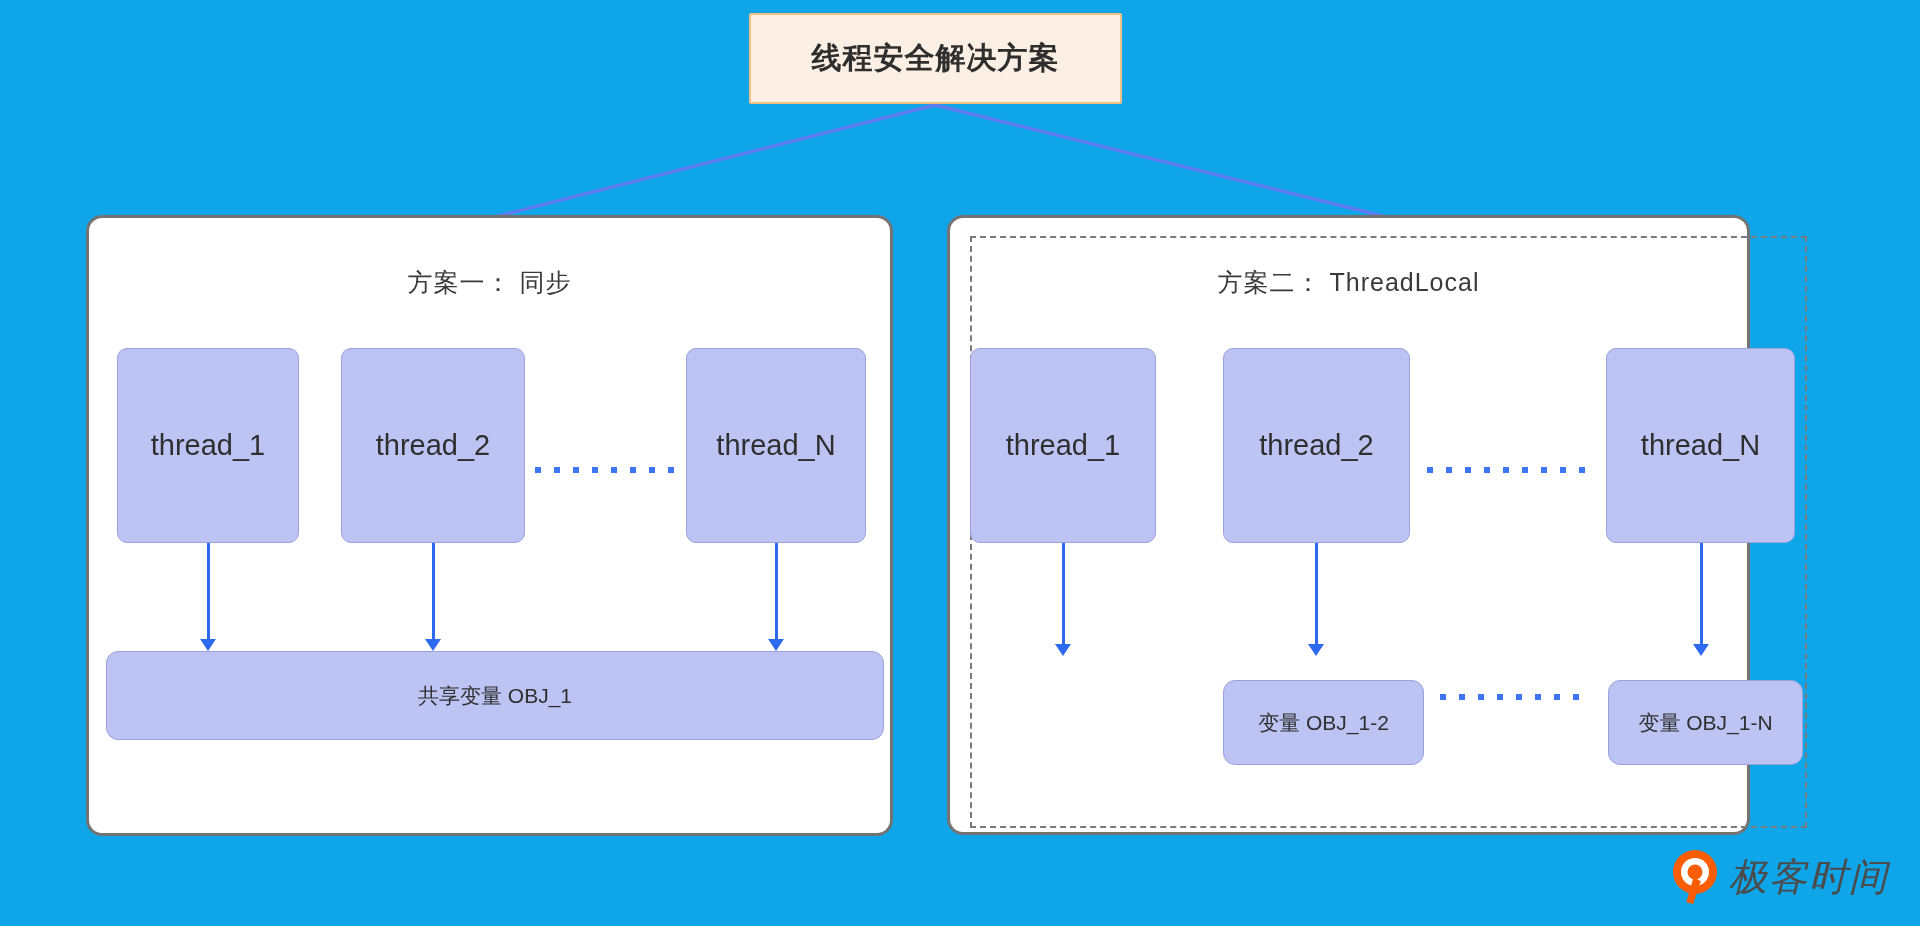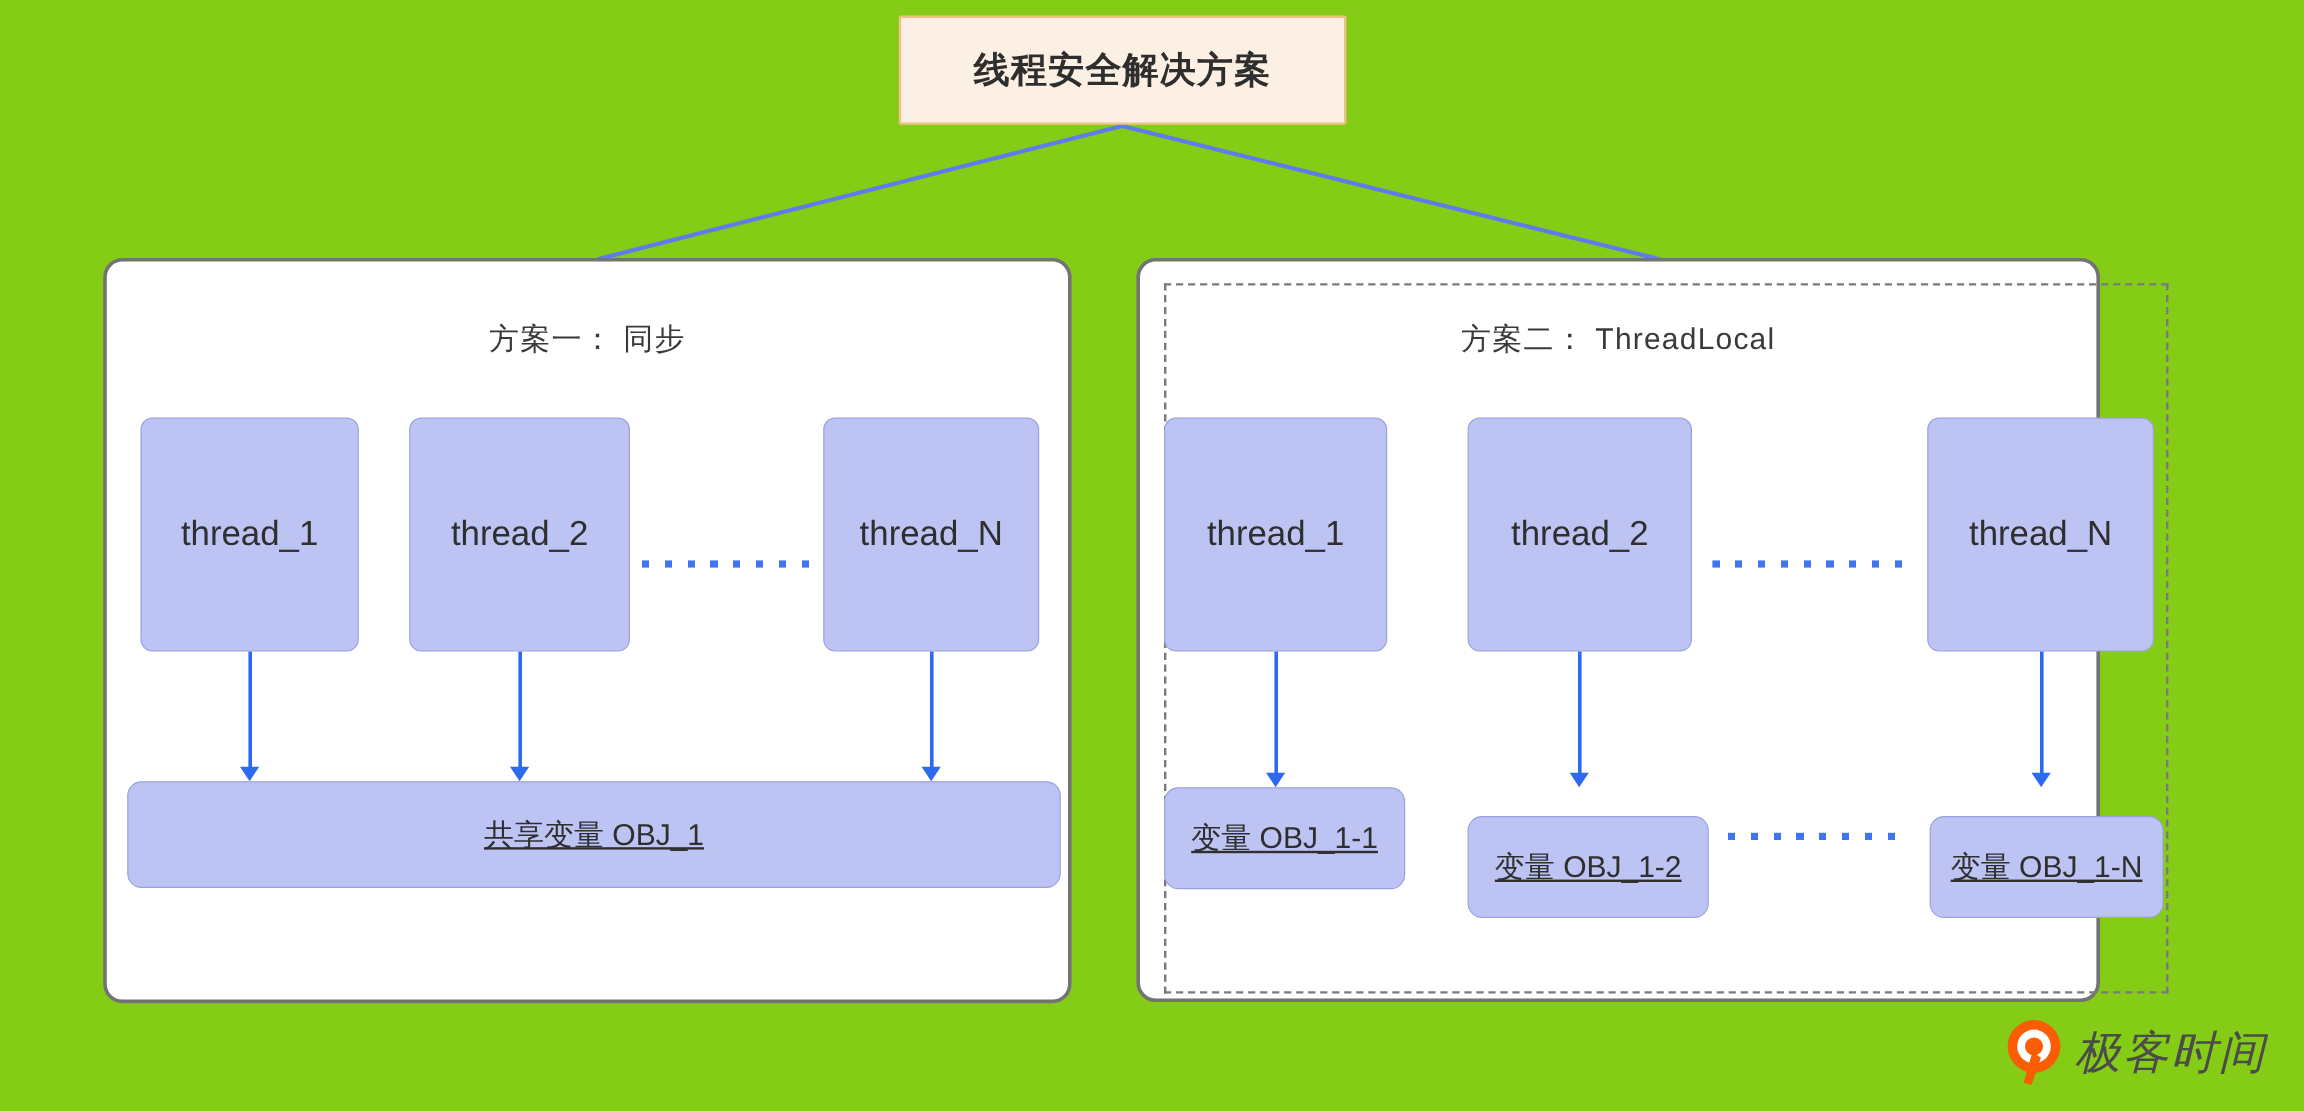--- a/index.html
+++ b/index.html
@@ -1,19 +1,19 @@
 <!DOCTYPE html>
 <html><head>
 <meta charset="utf-8">
 <style>
   * { margin: 0; padding: 0; box-sizing: border-box; }
   html, body { width: 1920px; height: 926px; background: #ffffff; overflow: hidden; }
   body { font-family: "Liberation Sans", "DejaVu Sans", sans-serif; color: #333; }
 
-  .canvas { position: relative; width: 1920px; height: 926px; background: #84cc16; }
+  .canvas { position: relative; width: 1920px; height: 926px; background: #0ea5e9; }
 
   
   .title-box {
     position: absolute; left: 749px; top: 13px; width: 373px; height: 91px;
     background: #FCEFE3; border: 2px solid #F2C186; border-radius: 2px;
     display: flex; align-items: center; justify-content: center;
     font-size: 30px; font-weight: bold; color: #2e2e2e; letter-spacing: 1px;
   }
 
   .connector-svg { position: absolute; left: 0; top: 0; width: 1920px; height: 926px; pointer-events: none; }
@@ -35,21 +35,21 @@
     position: absolute; left: 0; top: 48px; width: 100%;
     text-align: center; font-size: 25px; color: #3a3a3a; letter-spacing: 1px;
   }
 
   .node {
     position: absolute; background: #BDC4F3; border: 1px solid #99A2DE;
     display: flex; align-items: center; justify-content: center;
     color: #2f2f2f;
   }
   .thread-box { top: 130px; height: 195px; border-radius: 10px; font-size: 29px; }
-  .bar-box    { border-radius: 12px; font-size: 25px; text-decoration: underline; }
+  .bar-box    { border-radius: 12px; font-size: 21px; }
 
   
   .dots {
     position: absolute; height: 6px;
     background-image: repeating-linear-gradient(90deg, #3F74F2 0 6px, transparent 6px 19px);
   }
 
   
   .arrow { position: absolute; width: 16px; }
   .arrow .stem {
@@ -135,23 +135,20 @@
     </div>
     <div class="arrow" style="left:358px; top:325px; height:113px;">
       <div class="stem"></div>
         <div class="head"></div>
     </div>
     <div class="arrow" style="left:743px; top:325px; height:113px;">
       <div class="stem"></div>
         <div class="head"></div>
     </div>
 
-    <div class="node bar-box" style="left:20px;  top:438px; width:201px; height:85px;">
-      <span>变量  OBJ_1-1</span>
-    </div>
     <div class="node bar-box" style="left:273px; top:462px; width:201px; height:85px;">
       <span>变量  OBJ_1-2</span>
     </div>
     <div class="node bar-box" style="left:658px; top:438px; width:195px; height:85px;margin-top:24px;">
       <span>变量  OBJ_1-N</span>
     </div>
 
     <div class="dots" style="left:490px; top:476px; width:150px;"></div>
   </div>
 

